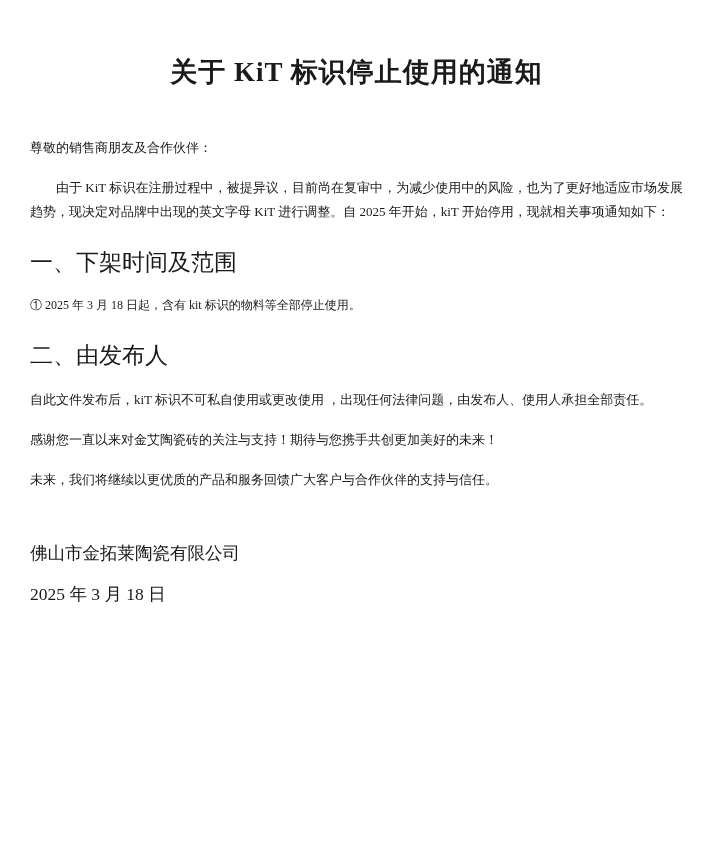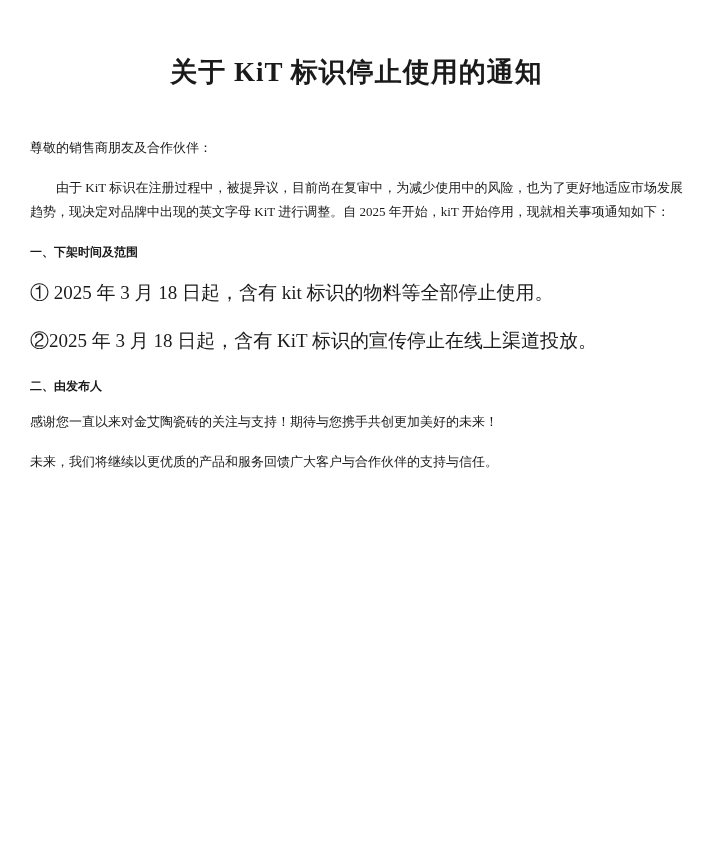--- a/index.html
+++ b/index.html
@@ -38,28 +38,28 @@
     margin: 0 0 16px 0;
     font-size: 13px;
     line-height: 1.85;
     text-align: justify;
     text-justify: inter-ideograph;
   }
   .indent {
     text-indent: 2em;
   }
   .section-head {
-    font-weight: bold;
-    font-size: 12px;
+    font-weight: normal;
+    font-size: 23px;
     margin: 18px 0 12px 0;
     line-height: 1.8;
   }
   .list-item {
     margin: 0 0 14px 0;
-    font-size: 19px;
+    font-size: 12px;
     line-height: 1.8;
   }
   .sign-block {
     margin-top: 44px;
     text-align: right;
     padding-right: 62px;
   }
   .sign-company {
     font-size: 17.5px;
     line-height: 2.0;
@@ -81,23 +81,27 @@
 
   <div class="body-block">
 
     <p>尊敬的销售商朋友及合作伙伴：</p>
 
     <p class="indent">由于 KiT 标识在注册过程中，被提异议，目前尚在复审中，为减少使用中的风险，也为了更好地适应市场发展趋势，现决定对品牌中出现的英文字母 KiT 进行调整。自 2025 年开始，kiT 开始停用，现就相关事项通知如下：</p>
 
     <div class="section-head">一、下架时间及范围</div>
 
     <p class="list-item">① 2025 年 3 月 18 日起，含有 kit 标识的物料等全部停止使用。</p>
-    <p class="list-item">②2025 年 3 月 18 日起，含有 KiT 标识的宣传停止在线上渠道投放。</p>
 
     <div class="section-head">二、由发布人</div>
 
+    <p>自此文件发布后，kiT 标识不可私自使用或更改使用 ，出现任何法律问题，由发布人、使用人承担全部责任。</p>
     <p>感谢您一直以来对金艾陶瓷砖的关注与支持！期待与您携手共创更加美好的未来！</p>
     <p>未来，我们将继续以更优质的产品和服务回馈广大客户与合作伙伴的支持与信任。</p>
 
   </div>
 
+  <div class="sign-block">
+    <p class="sign-company">佛山市金拓莱陶瓷有限公司</p>
+    <p class="sign-date">2025 年 3 月 18 日</p>
+  </div>
 
 </div>
 
 </body></html>

